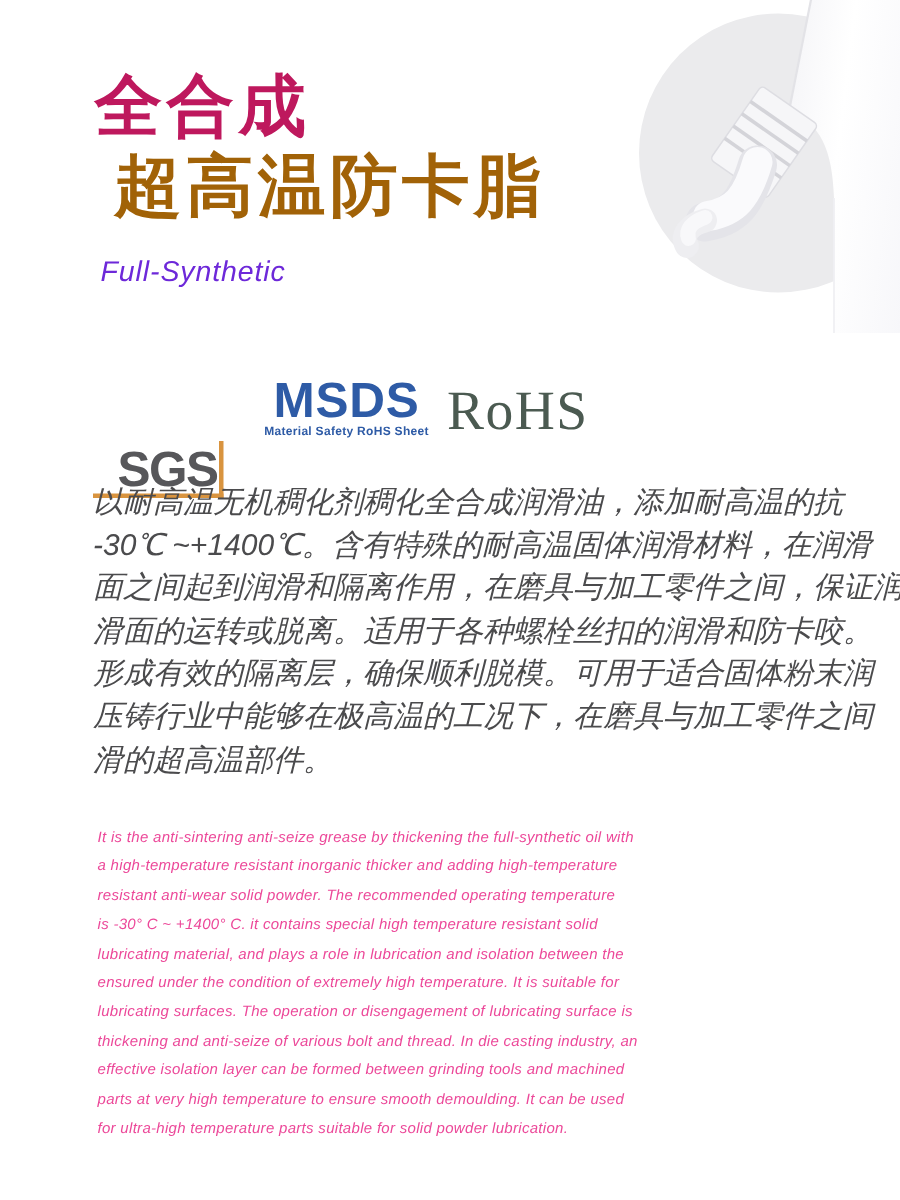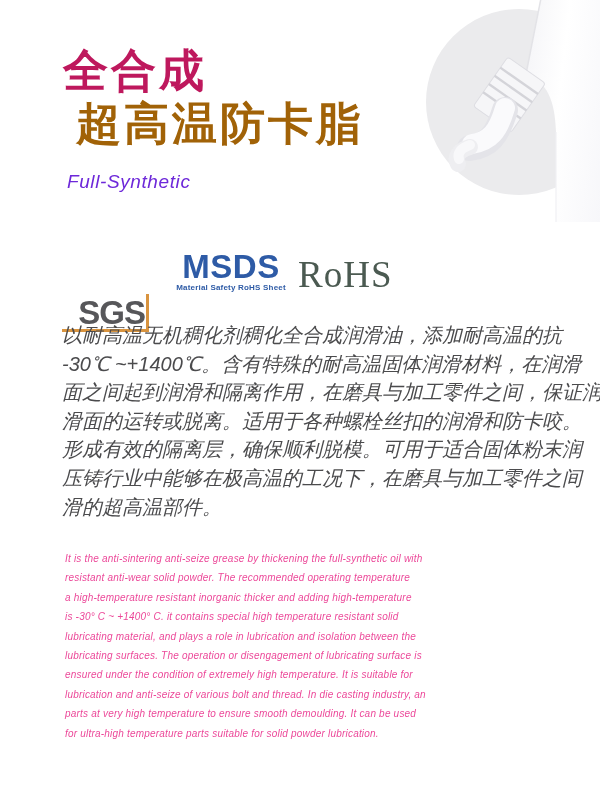--- a/index.html
+++ b/index.html
@@ -118,22 +118,23 @@
   <div class="ln">-30℃ ~+1400℃。含有特殊的耐高温固体润滑材料，在润滑</div>
   <div class="ln">面之间起到润滑和隔离作用，在磨具与加工零件之间，保证润</div>
   <div class="ln">滑面的运转或脱离。适用于各种螺栓丝扣的润滑和防卡咬。</div>
   <div class="ln">形成有效的隔离层，确保顺利脱模。可用于适合固体粉末润</div>
   <div class="ln">压铸行业中能够在极高温的工况下，在磨具与加工零件之间</div>
   <div class="ln">滑的超高温部件。</div>
 </div>
 
 <div class="desc-en">
   <div class="ln">It is the anti-sintering anti-seize grease by thickening the full-synthetic oil with</div>
+  <div class="ln">a high-temperature resistant inorganic thicker and adding high-temperature</div>
   <div class="ln">resistant anti-wear solid powder. The recommended operating temperature</div>
-  <div class="ln">a high-temperature resistant inorganic thicker and adding high-temperature</div>
   <div class="ln">is -30° C ~ +1400° C. it contains special high temperature resistant solid</div>
   <div class="ln">lubricating material, and plays a role in lubrication and isolation between the</div>
+  <div class="ln">ensured under the condition of extremely high temperature. It is suitable for</div>
   <div class="ln">lubricating surfaces. The operation or disengagement of lubricating surface is</div>
-  <div class="ln">ensured under the condition of extremely high temperature. It is suitable for</div>
-  <div class="ln">lubrication and anti-seize of various bolt and thread. In die casting industry, an</div>
+  <div class="ln">thickening and anti-seize of various bolt and thread. In die casting industry, an</div>
+  <div class="ln">effective isolation layer can be formed between grinding tools and machined</div>
   <div class="ln">parts at very high temperature to ensure smooth demoulding. It can be used</div>
   <div class="ln">for ultra-high temperature parts suitable for solid powder lubrication.</div>
 </div>
 
 </body></html>

